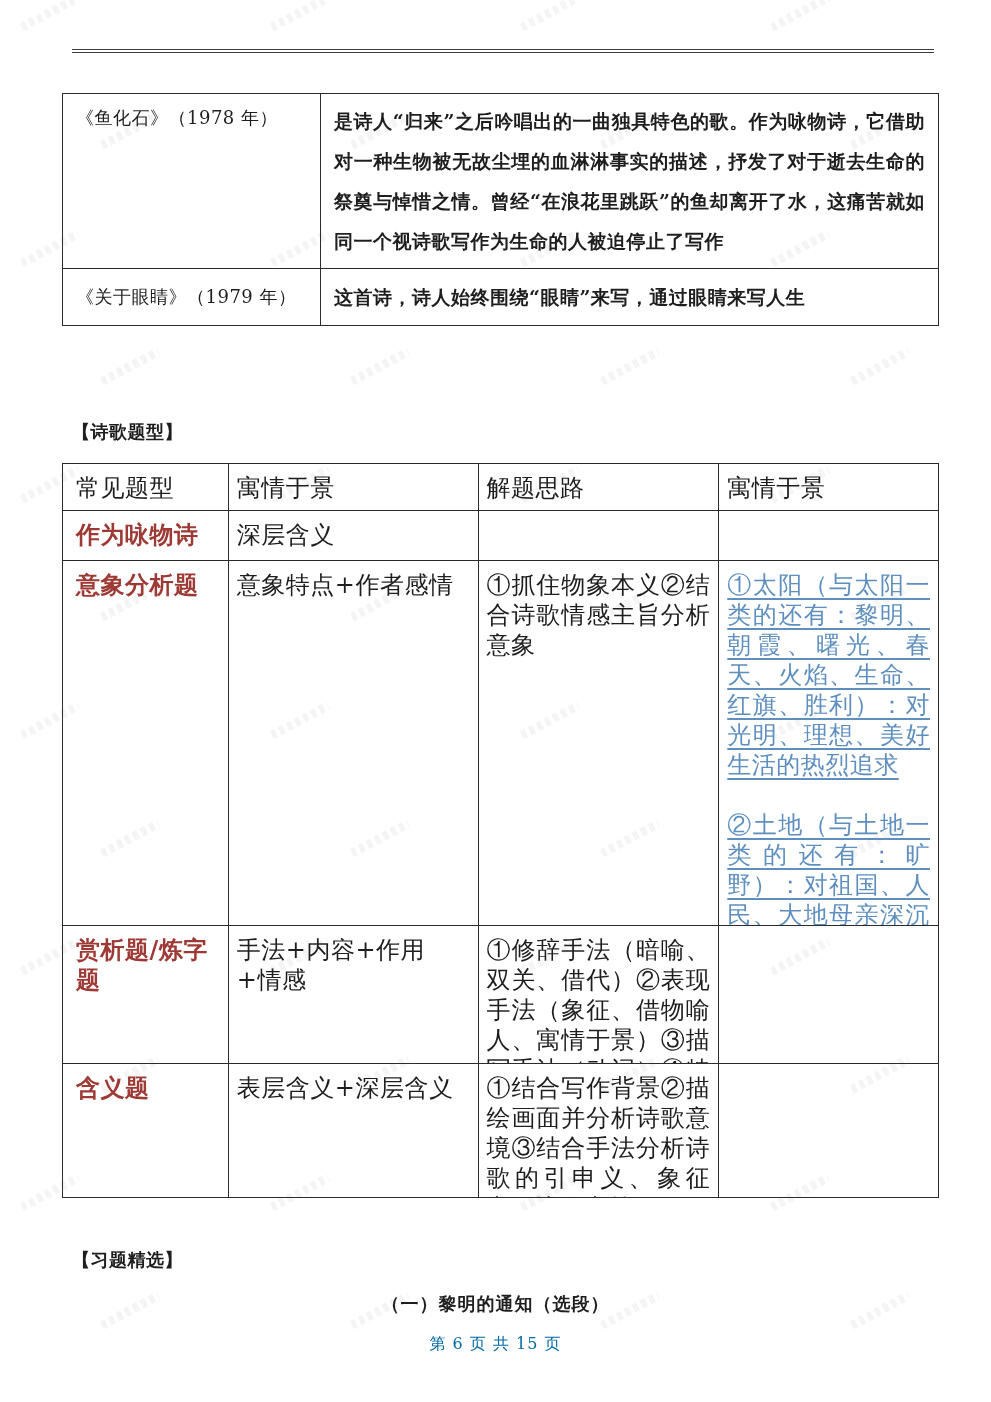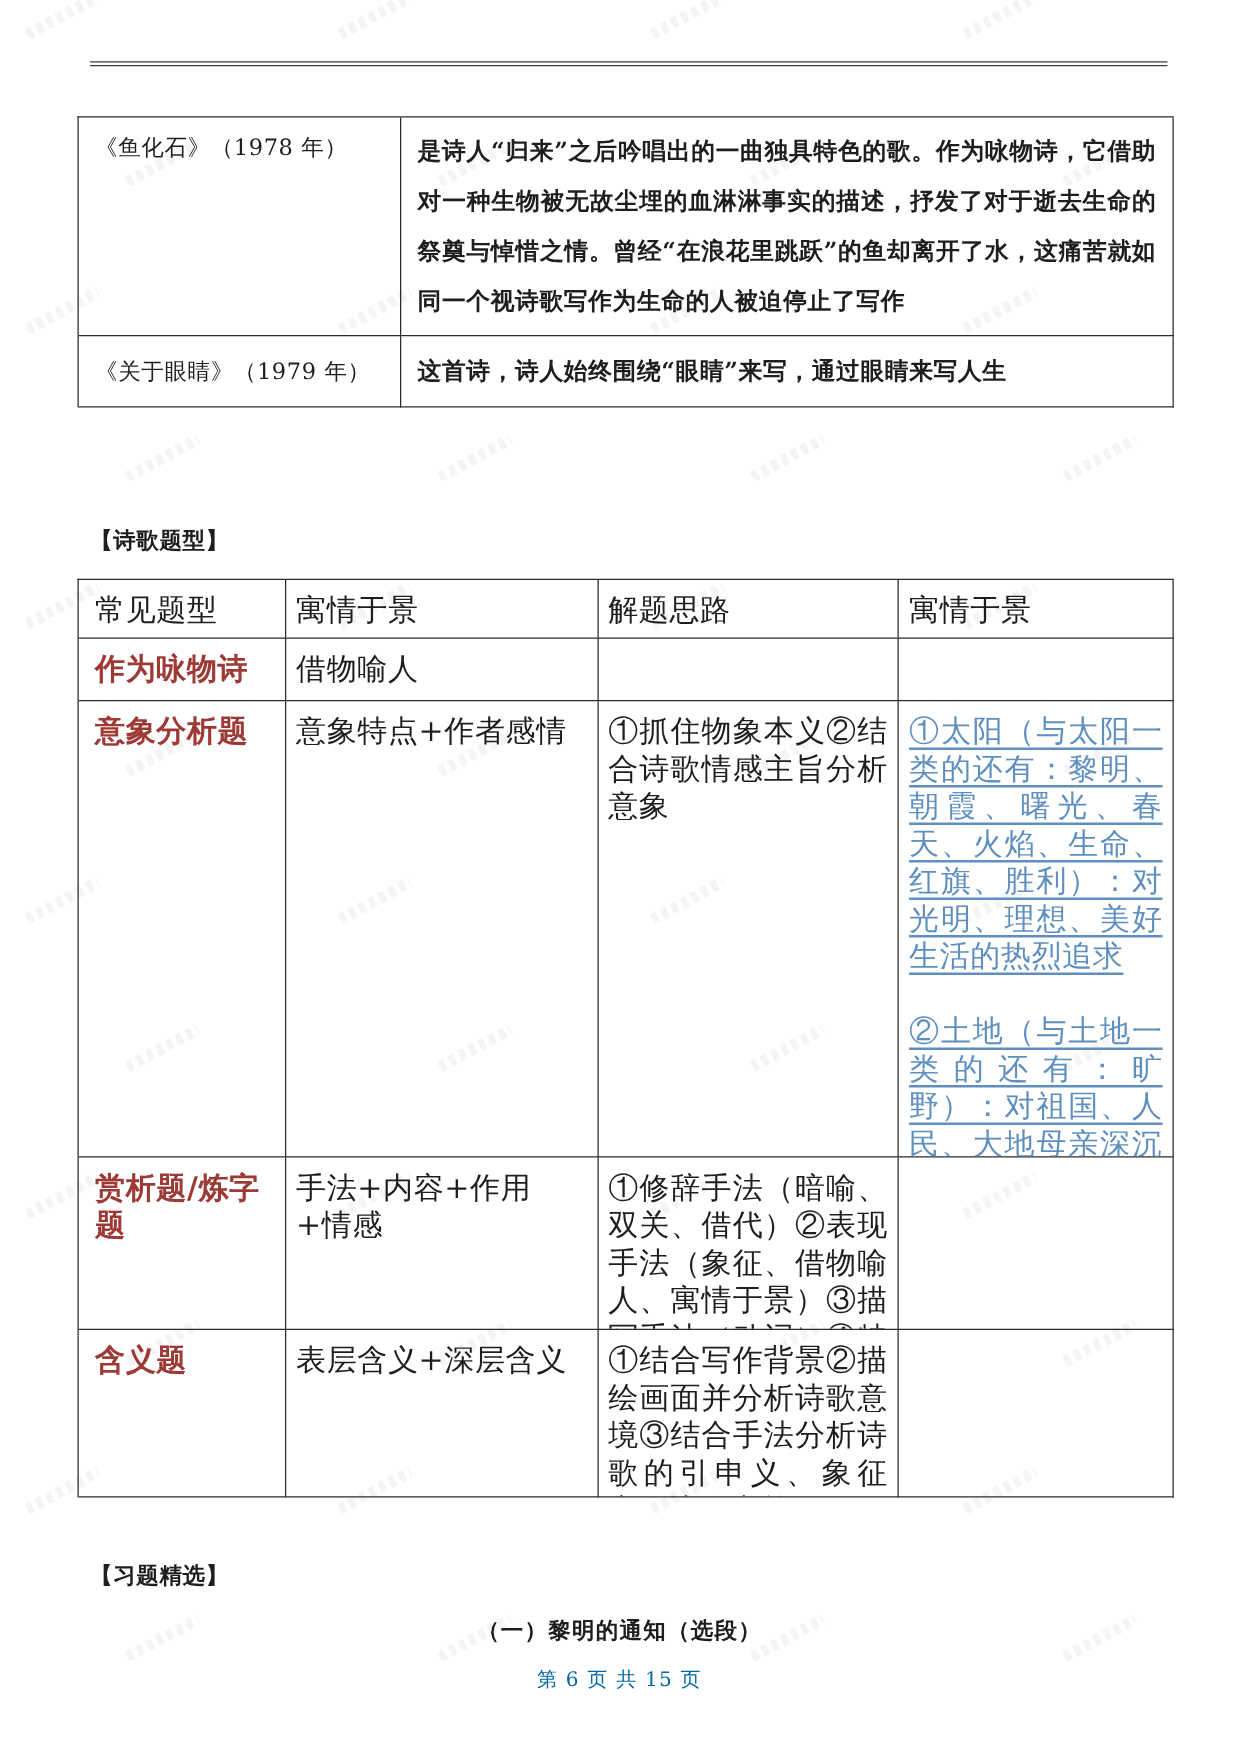--- a/index.html
+++ b/index.html
@@ -157,21 +157,21 @@
   <div class="doc-table" id="table2">
     <div class="tr rhead">
       <div class="td col1">常见题型</div>
       <div class="td col2">寓情于景</div>
       <div class="td col3">解题思路</div>
       <div class="td col4">寓情于景</div>
     </div>
 
     <div class="tr r1">
       <div class="td col1 cat-label">作为咏物诗</div>
-      <div class="td col2">借物喻人</div>
+      <div class="td col2">深层含义</div>
       <div class="td col3"></div>
       <div class="td col4"></div>
     </div>
 
     <div class="tr r2">
       <div class="td col1 cat-label">意象分析题</div>
       <div class="td col2">意象特点+作者感情</div>
       <div class="td col3">①抓住物象本义②结合诗歌情感主旨分析意象</div>
       <div class="td col4">
         <span class="blue-link">①太阳（与太阳一类的还有：黎明、朝霞、曙光、春天、火焰、生命、红旗、胜利）：对光明、理想、美好生活的热烈追求</span>

